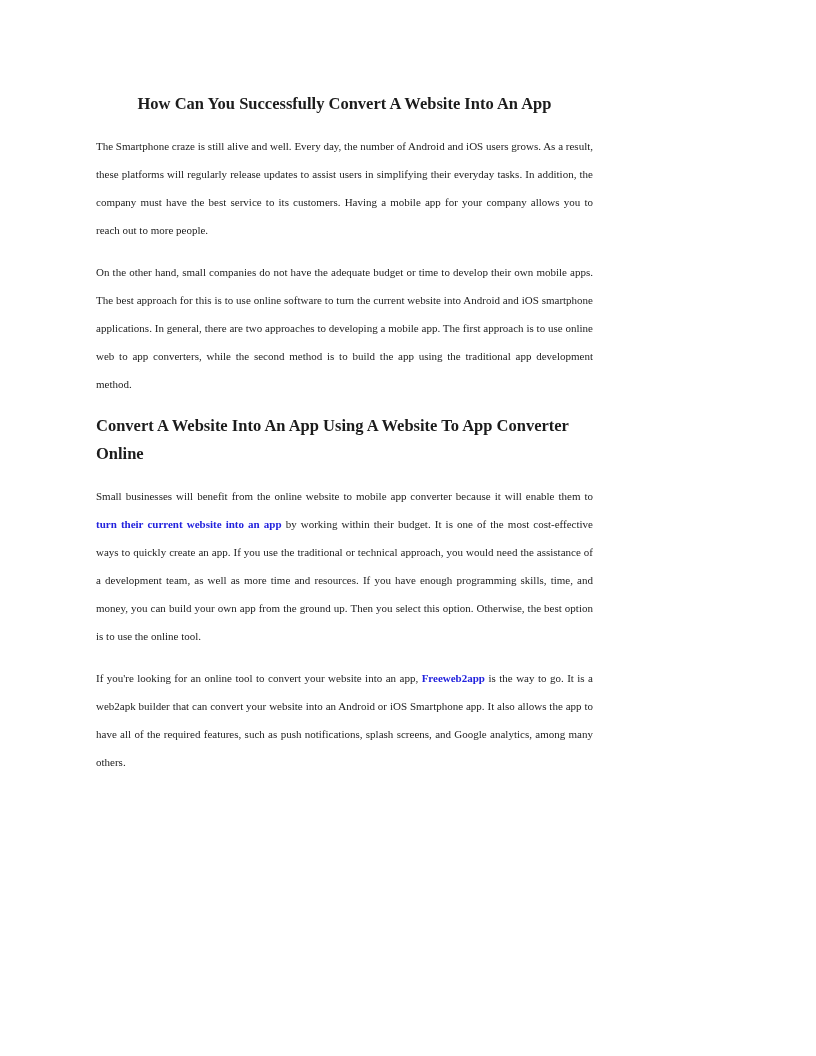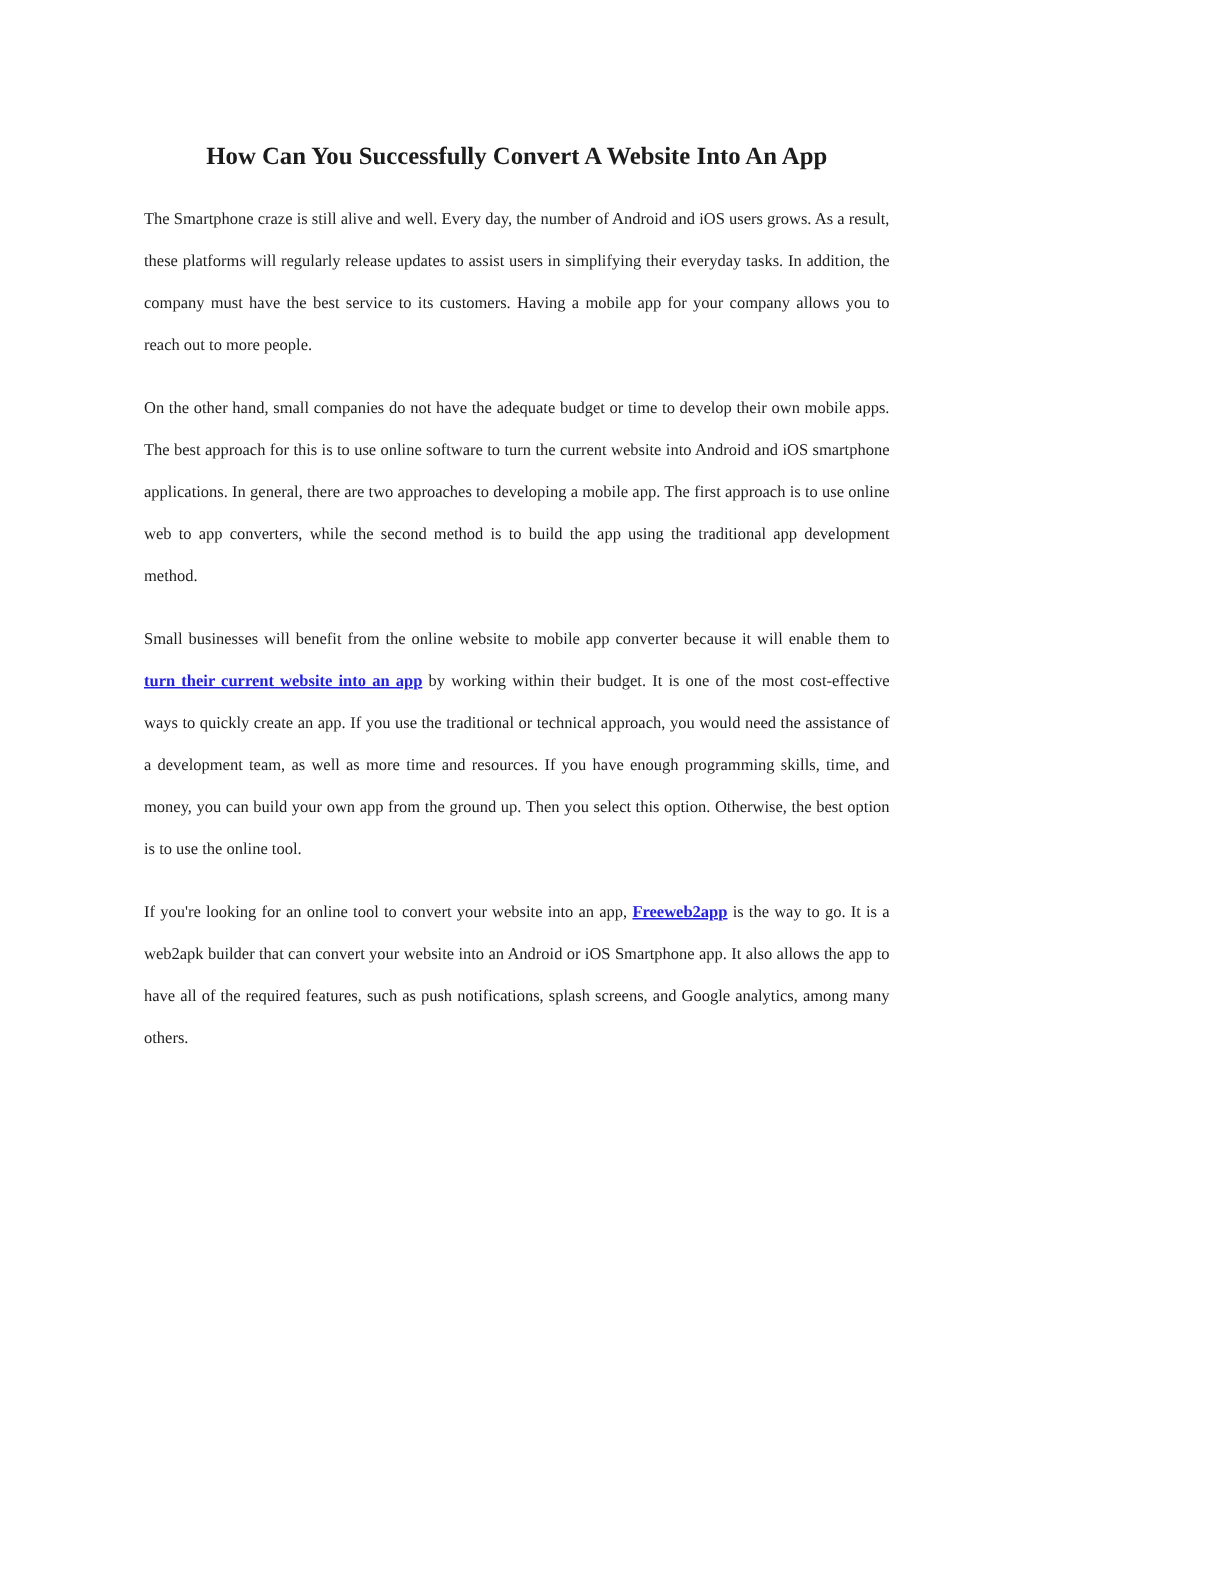--- a/index.html
+++ b/index.html
@@ -38,33 +38,33 @@
   }
   p.doc-para{
     font-size:11px;
     line-height:28px;
     text-align:justify;
     margin:0 0 14px 0;
   }
   a.doc-link{
     color:var(--link-color);
     font-weight:bold;
-    text-decoration:underline;
     cursor:pointer;
   }
 </style>
 </head>
 <body>
 
 <div class="page">
 
   <h1 class="doc-title">How Can You Successfully Convert A Website Into An App</h1>
 
   <p class="doc-para">The Smartphone craze is still alive and well. Every day, the number of Android and iOS users grows. As a result, these platforms will regularly release updates to assist users in simplifying their everyday tasks. In addition, the company must have the best service to its customers. Having a mobile app for your company allows you to reach out to more people.</p>
 
   <p class="doc-para">On the other hand, small companies do not have the adequate budget or time to develop their own mobile apps. The best approach for this is to use online software to turn the current website into Android and iOS smartphone applications. In general, there are two approaches to developing a mobile app. The first approach is to use online web to app converters, while the second method is to build the app using the traditional app development method.</p>
 
+  <h2 class="doc-heading">Convert A Website Into An App Using A Website To App Converter Online</h2>
 
   <p class="doc-para"><span>Small businesses will benefit from the online website to mobile app converter because it will enable them to </span><a class="doc-link">turn their current website into an app</a><span> by working within their budget. It is one of the most cost-effective ways to quickly create an app. If you use the traditional or technical approach, you would need the assistance of a development team, as well as more time and resources. If you have enough programming skills, time, and money, you can build your own app from the ground up. Then you select this option. Otherwise, the best option is to use the online tool.</span></p>
 
   <p class="doc-para"><span>If you're looking for an online tool to convert your website into an app, </span><a class="doc-link">Freeweb2app</a><span> is the way to go. It is a web2apk builder that can convert your website into an Android or iOS Smartphone app. It also allows the app to have all of the required features, such as push notifications, splash screens, and Google analytics, among many others.</span></p>
 
 </div>
 
 </body></html>

